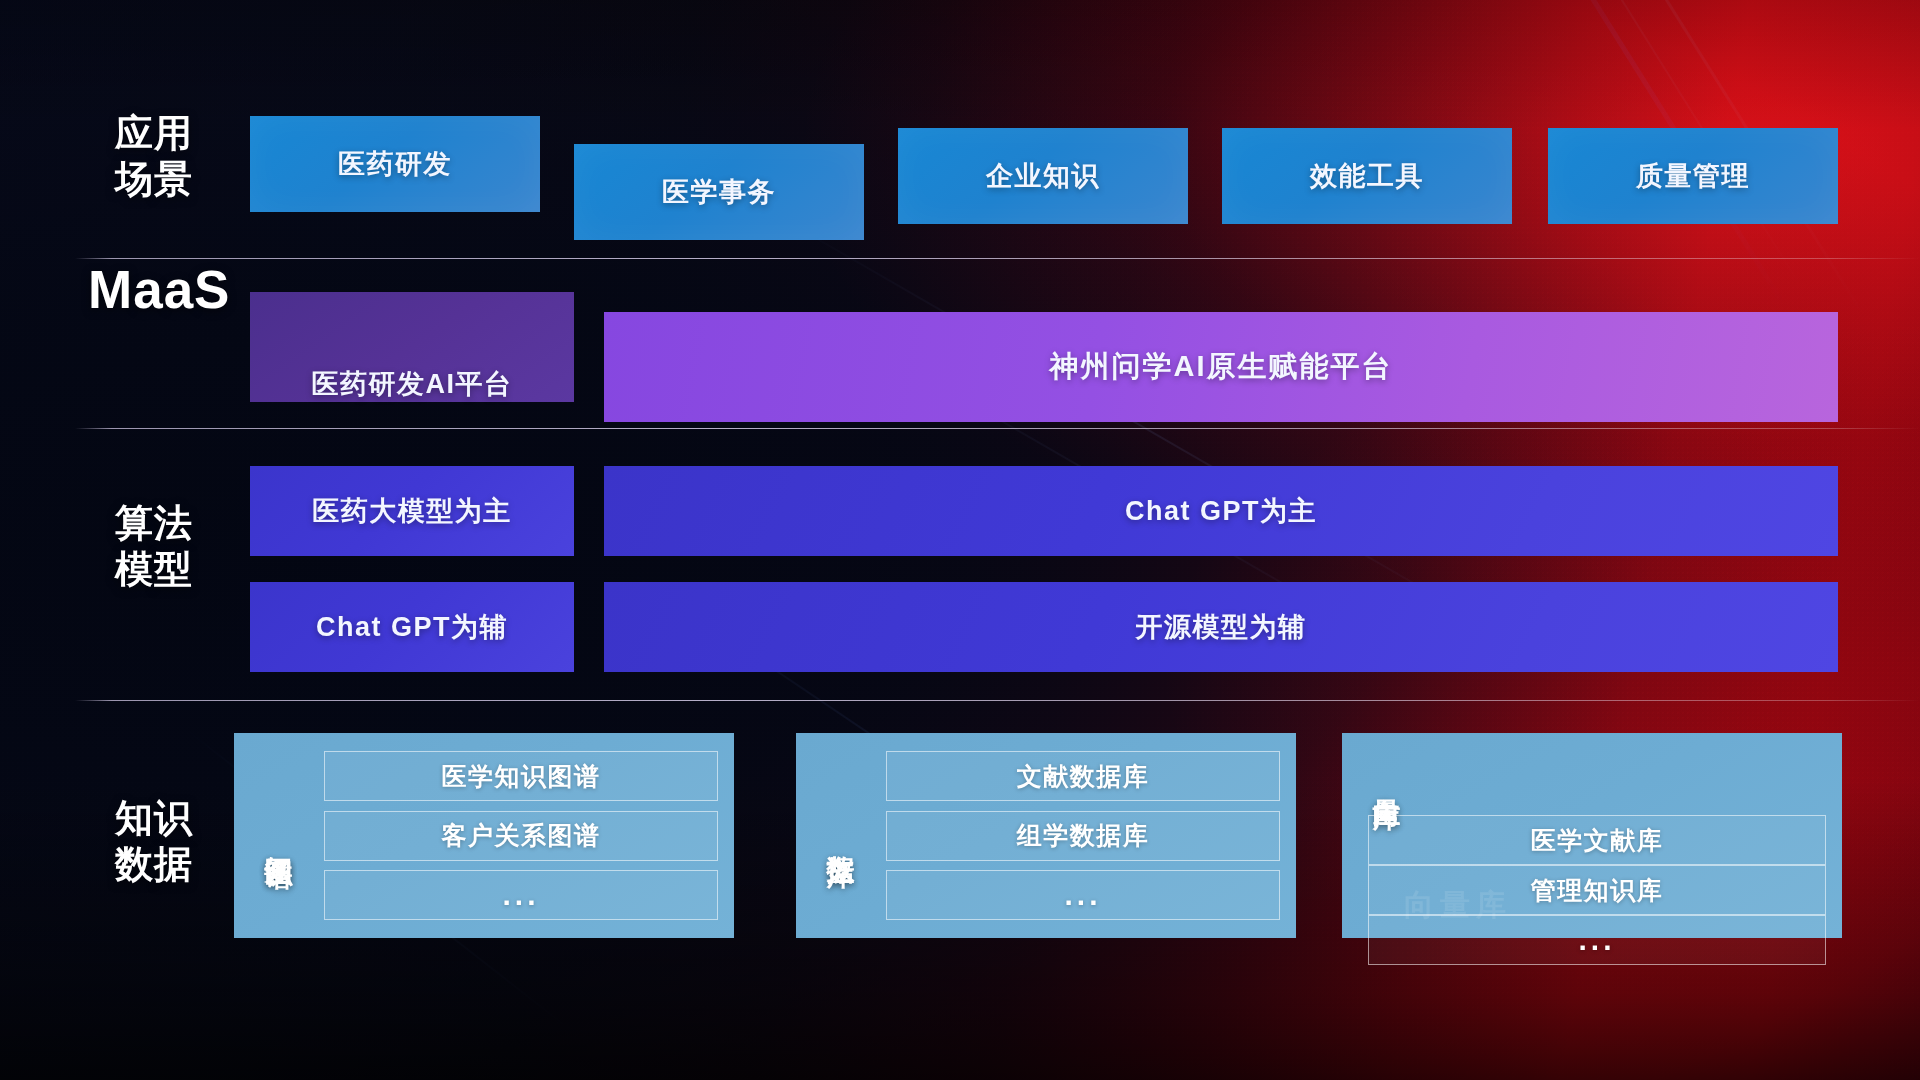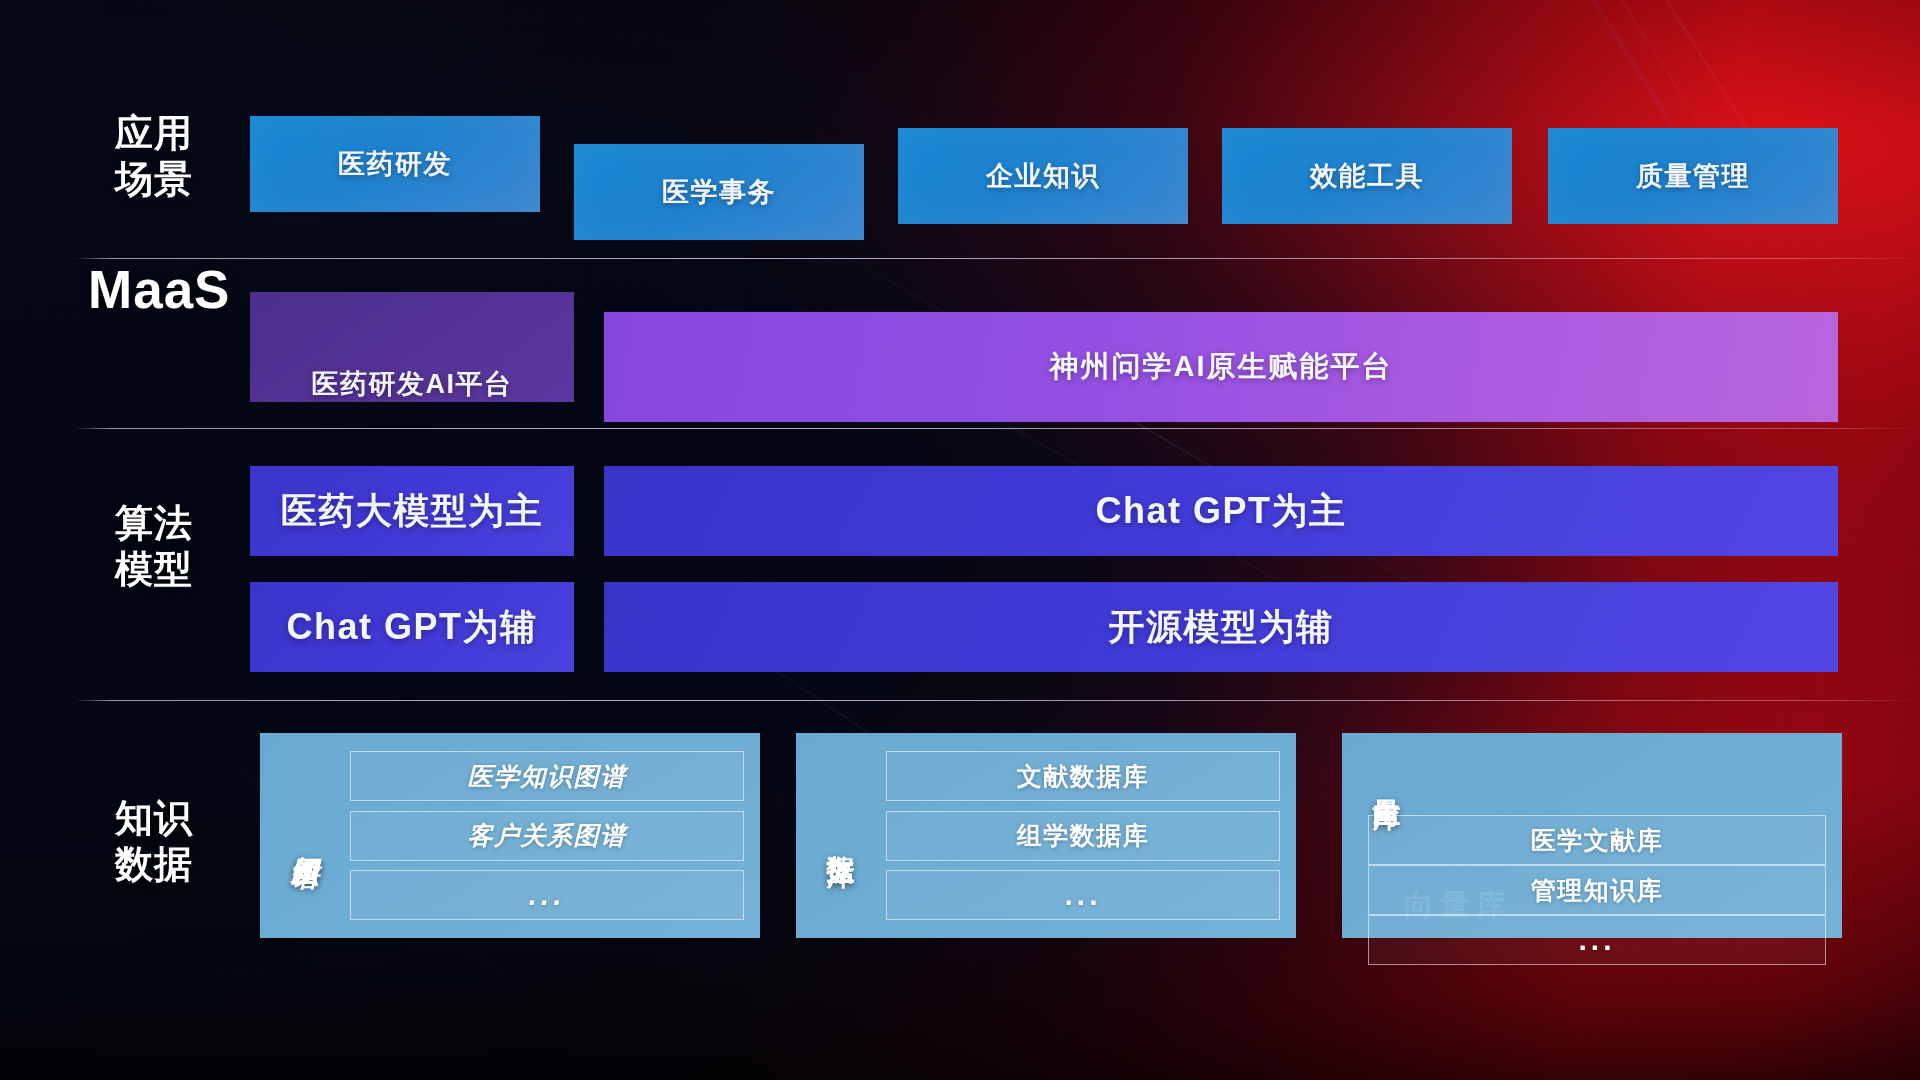--- a/index.html
+++ b/index.html
@@ -159,21 +159,21 @@
   .maas-right {
     height: 110px;
     font-size: 29px;
     letter-spacing: 2px;
     background: linear-gradient(100deg, #8647e0 0%, #9450e3 40%, #a95ae0 70%, #b865dd 100%);
   }
 
   
   .algo {
     height: 90px;
-    font-size: 36px;
+    font-size: 27px;
     letter-spacing: 1.5px;
     background: linear-gradient(135deg, #3b35cc 0%, #4038d4 45%, #4a42dd 100%);
   }
   .algo-wide {
     background: linear-gradient(115deg, #3b34c9 0%, #4039d6 40%, #4a42dd 75%, #4f46e3 100%);
   }
 
   
   .kcard {
     position: absolute;
@@ -300,21 +300,21 @@
     </div>
     <div class="box algo algo-wide" style="left:604px; top:582px; width:1234px;">
       <span>开源模型为辅</span>
     </div>
 
     <div class="divider" style="top:700px;"></div>
 
     <div class="row-label" style="top:795px;">知识
 数据</div>
 
-    <div class="kcard" style="left:260px; top:733px; width:500px;font-style:italic;">
+    <div class="kcard" style="left:234px; top:733px; width:500px;">
       <div class="kcard-title">知识图谱</div>
       <div class="kcard-items">
         <div class="kitem">医学知识图谱</div>
         <div class="kitem">客户关系图谱</div>
         <div class="kitem ellipsis">...</div>
       </div>
     </div>
 
     <div class="kcard" style="left:796px; top:733px; width:500px;">
       <div class="kcard-title">数据库</div>

